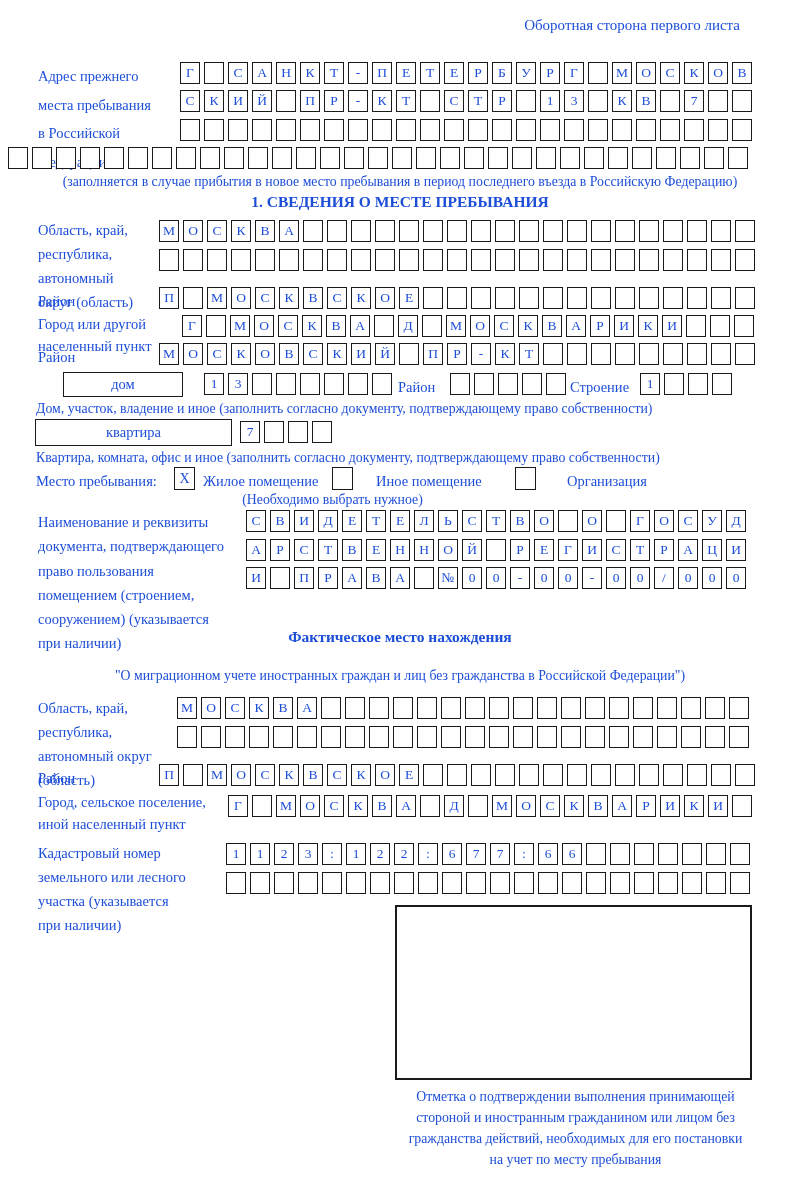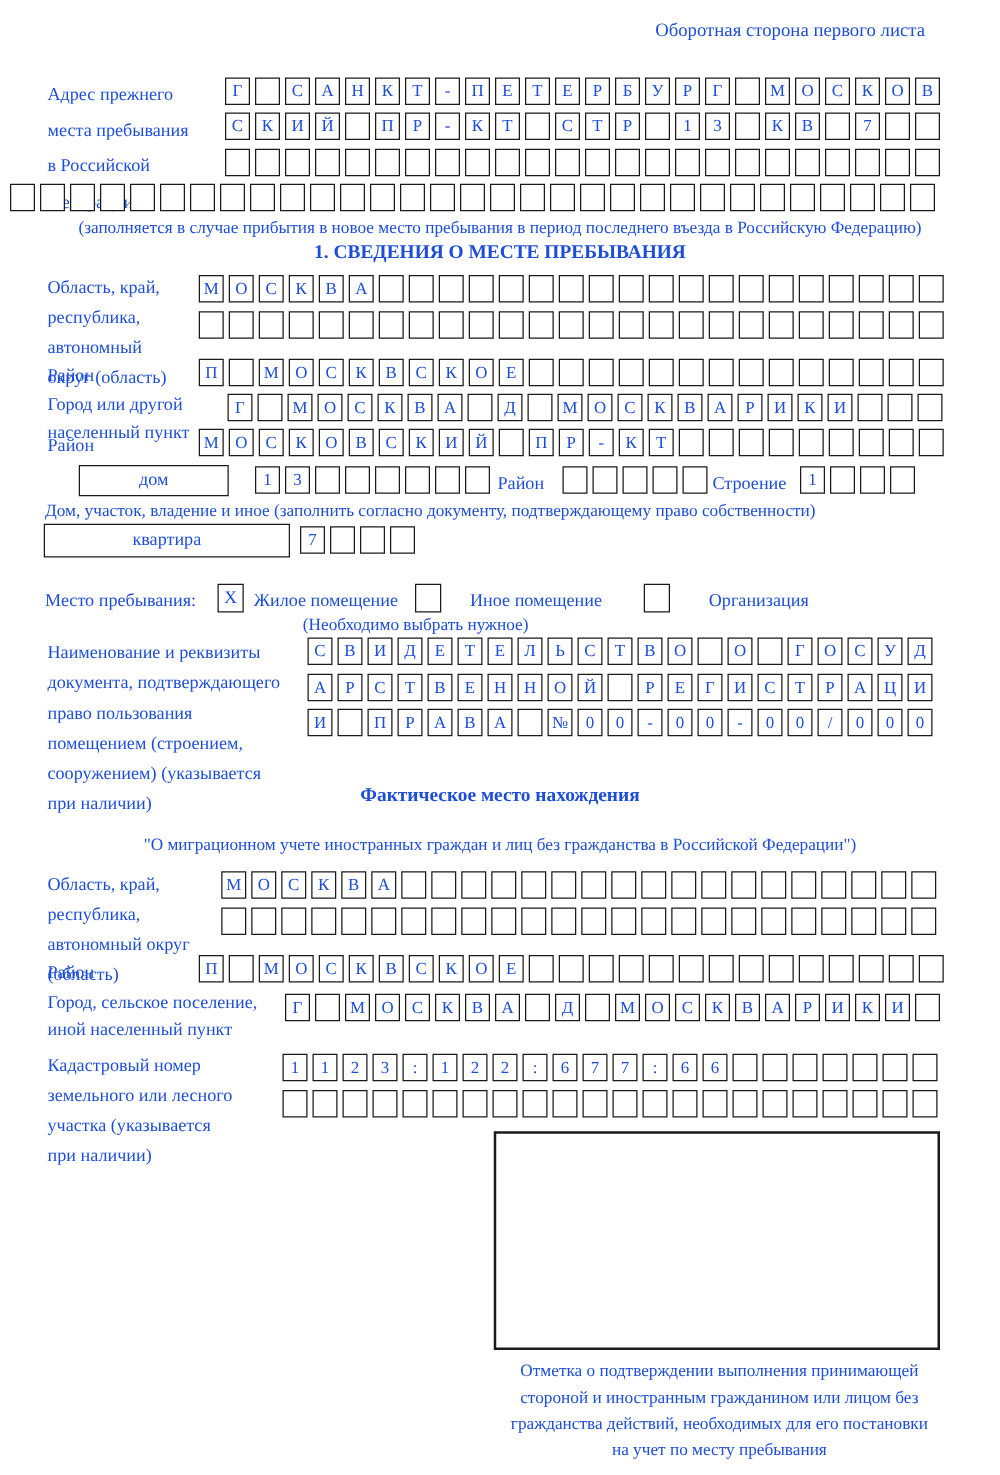--- a/index.html
+++ b/index.html
@@ -358,20 +358,21 @@
     </div>
   <div id="house-note" class="abs note">Дом, участок, владение и иное (заполнить согласно документу, подтверждающему право собственности)</div>
 
   <div id="apt-box" class="fieldbox">квартира</div>
   <div id="apt-cells" class="cellrow">
       <span class="cell">7</span>
       <span class="cell"></span>
       <span class="cell"></span>
       <span class="cell"></span>
     </div>
+  <div id="apt-note" class="abs note">Квартира, комната, офис и иное (заполнить согласно документу, подтверждающему право собственности)</div>
 
   <div id="stay-label" class="abs lbl">Место пребывания:</div>
   <div id="chk1" class="chk">X</div>
   <div id="stay-opt1" class="abs lbl">Жилое помещение</div>
   <div id="chk2" class="chk"></div>
   <div id="stay-opt2" class="abs lbl">Иное помещение</div>
   <div id="chk3" class="chk"></div>
   <div id="stay-opt3" class="abs lbl">Организация</div>
   <div id="stay-note" class="abs note">(Необходимо выбрать нужное)</div>
 

